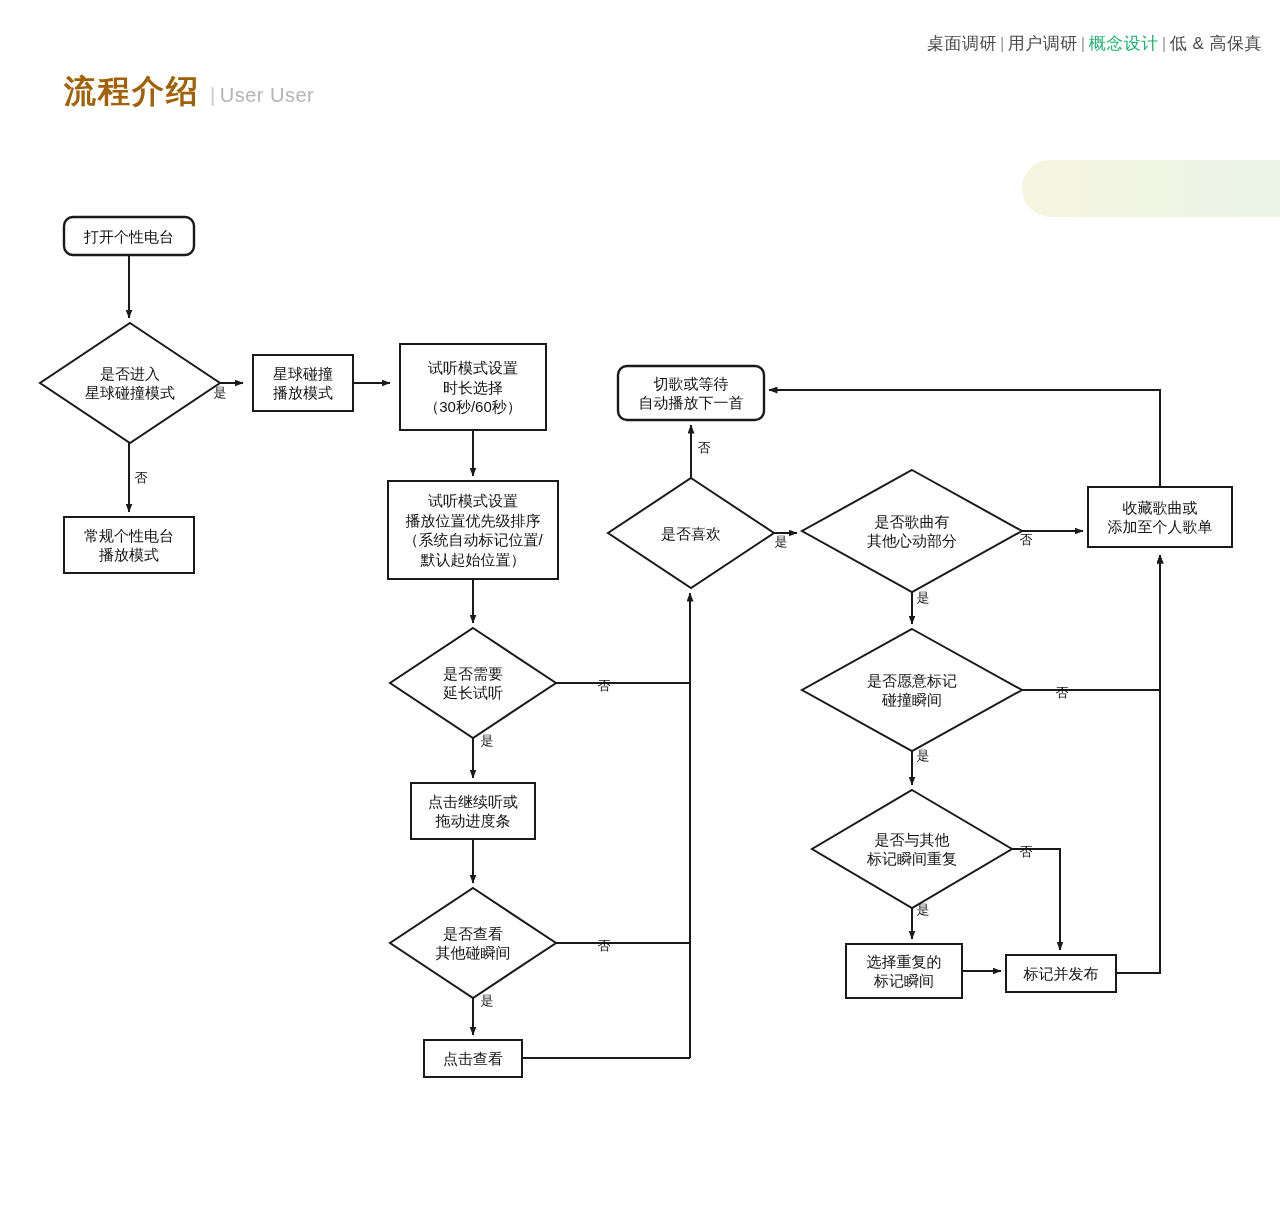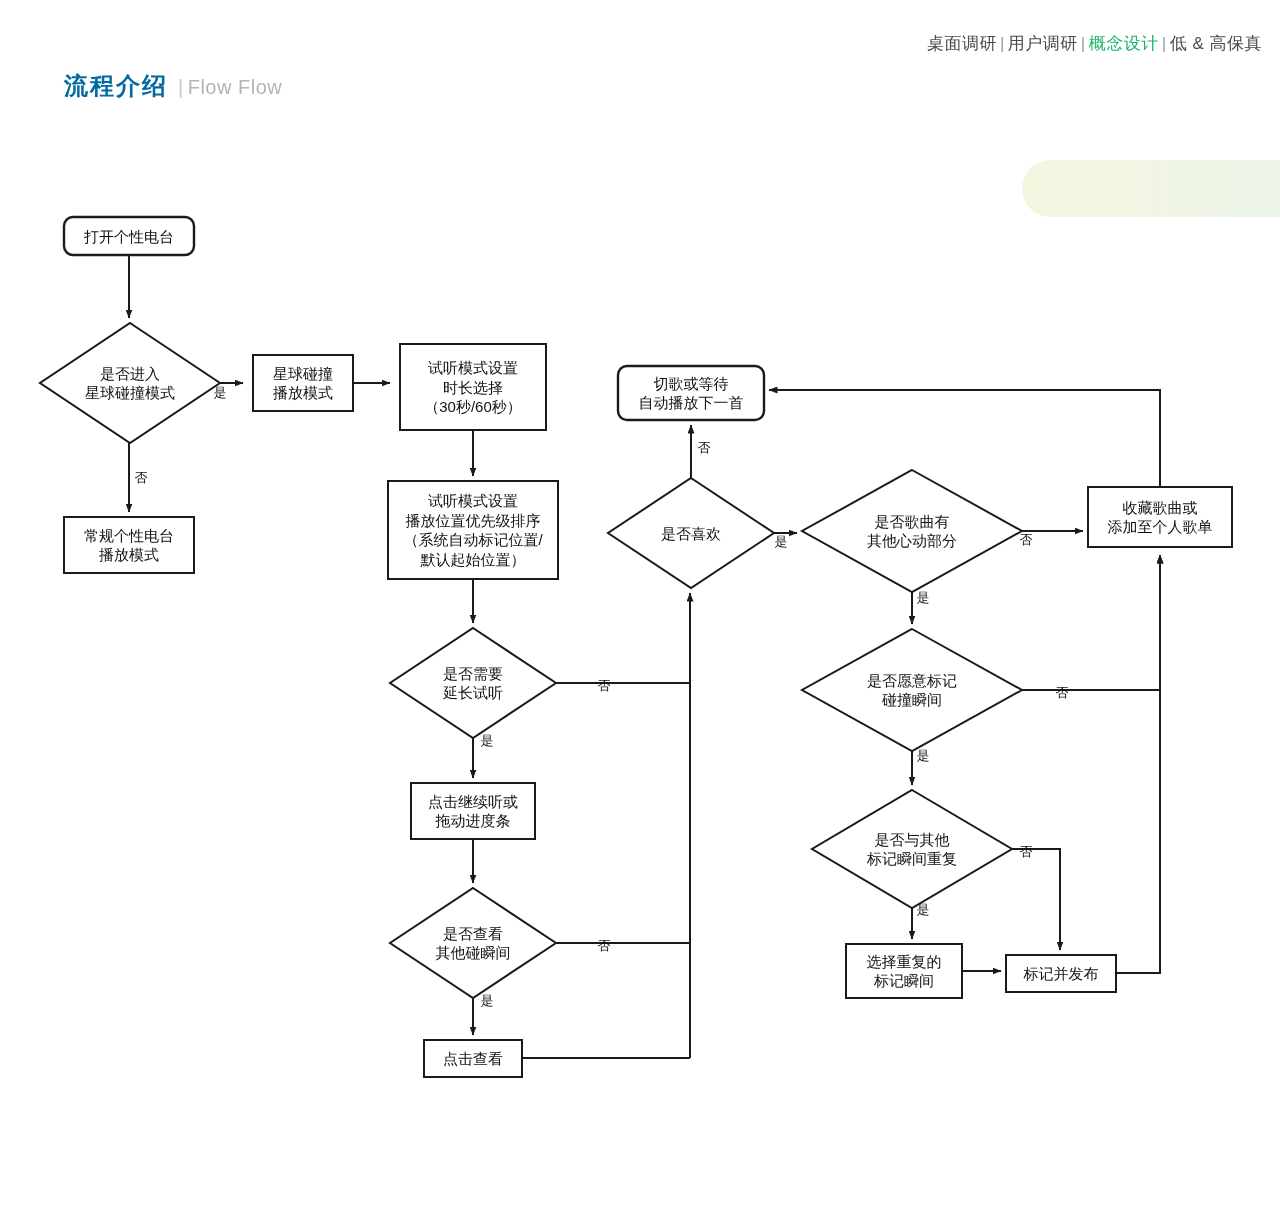--- a/index.html
+++ b/index.html
@@ -28,21 +28,21 @@
   }
   #breadcrumb .sep{color:#9b9b9b;padding:0 3px;}
   #breadcrumb .crumb.active{color:#18b368;}
   #title-wrap{
     position:absolute;
     left:64px;top:70px;
     display:flex;align-items:baseline;gap:10px;
     white-space:nowrap;
   }
   #title-cn{
-    font-size:24px;font-weight:bold;color:#0369a1;letter-spacing:2px;
+    font-size:32px;font-weight:bold;color:#a16207;letter-spacing:2px;
   }
   #title-en{
     font-size:20px;color:#b4b4b4;font-weight:normal;letter-spacing:.5px;
   }
   #title-en .bar{color:#c9c9c9;padding-right:4px;}
   svg#flow{position:absolute;left:0;top:0;}
   .nd-rect{fill:#ffffff;stroke:#1a1a1a;stroke-width:2;}
   .nd-round{fill:#ffffff;stroke:#1a1a1a;stroke-width:2.4;}
   .nd-diamond{fill:#ffffff;stroke:#1a1a1a;stroke-width:2;}
   .edge{stroke:#1a1a1a;stroke-width:2;fill:none;}
@@ -52,21 +52,21 @@
 </head>
 <body>
 
 <div id="deco-bar"></div>
 
 <div id="breadcrumb"><span class="crumb">桌面调研</span><span class="sep">|</span><span class="crumb">用户调研</span><span class="sep">|</span><span class="crumb active">概念设计</span><span class="sep">|</span><span class="crumb">低 &amp; 高保真</span></div>
 
 <div id="title-wrap">
   <span id="title-cn">流程介绍</span>
   <span id="title-en">
-    <span class="bar">|</span><span>Flow Flow</span>
+    <span class="bar">|</span><span>User User</span>
   </span>
 </div>
 
 <svg id="flow" width="1280" height="1223">
   <defs>
     <marker id="arrowhead" markerWidth="9" markerHeight="7" refX="8.5" refY="3.5" orient="auto" markerUnits="userSpaceOnUse">
       <polygon points="0 0, 9 3.5, 0 7" fill="#1a1a1a"></polygon>
     </marker>
   </defs>
   <g id="edges-layer">

